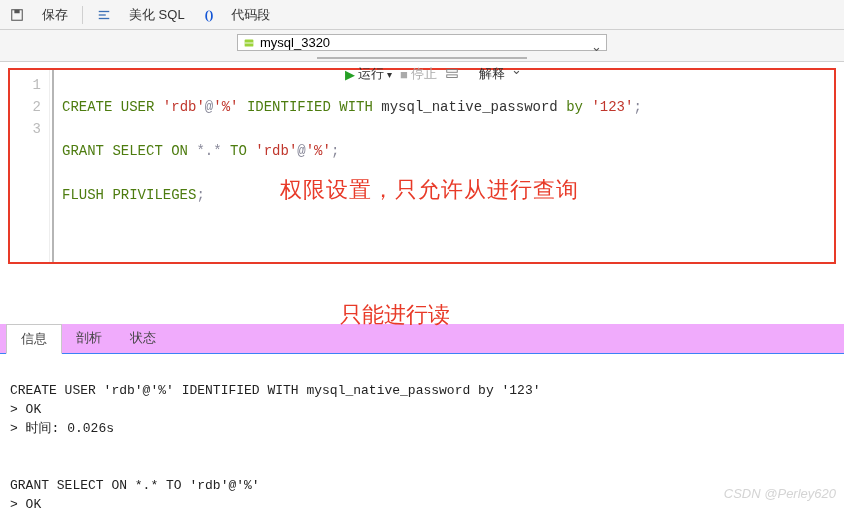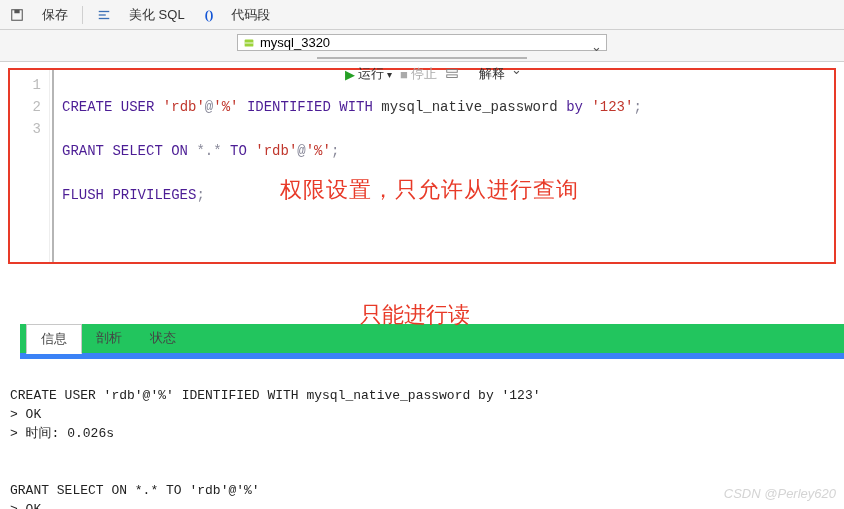--- a/index.html
+++ b/index.html
@@ -82,51 +82,50 @@
     line-height: 22px;
   }
   .code {
     padding: 4px 8px 12px 8px;
     line-height: 22px;
     white-space: pre;
     border-left: 2px solid #b5b5b5;
     margin-left: 2px;
     flex: 1;
   }
-  .kw { color: #4c1d95; }
+  .kw { color: #4d7c0f; }
   .str { color: #c0362c; }
   .op { color: #889; }
   .ident { color: #333; }
 
   .annot1 {
     color: #e83a28;
     font-size: 22px;
     font-weight: 400;
     position: absolute;
     left: 280px;
     top: 175px;
     letter-spacing: 1px;
     font-family: "Microsoft YaHei", sans-serif;
   }
   .annot2 {
     color: #e83a28;
     font-size: 22px;
     position: absolute;
-    left: 360px;
+    left: 340px;
     top: 300px;
     font-family: "Microsoft YaHei", sans-serif;
   }
 
   .tabs {
     margin-top: 60px;
     display: flex;
-    border-bottom: 6px solid #3b82f6;
-    background: #22c55e;
+    border-bottom: 1px solid #3b82f6;
+    background: #f0abfc;
     padding-left: 6px;
-    margin-left: 20px;
   }
   .tab {
     padding: 5px 14px;
     font-size: 13px;
     color: #444;
     cursor: pointer;
   }
   .tab.active {
     background: #fff;
     border: 1px solid #c8c8c8;

